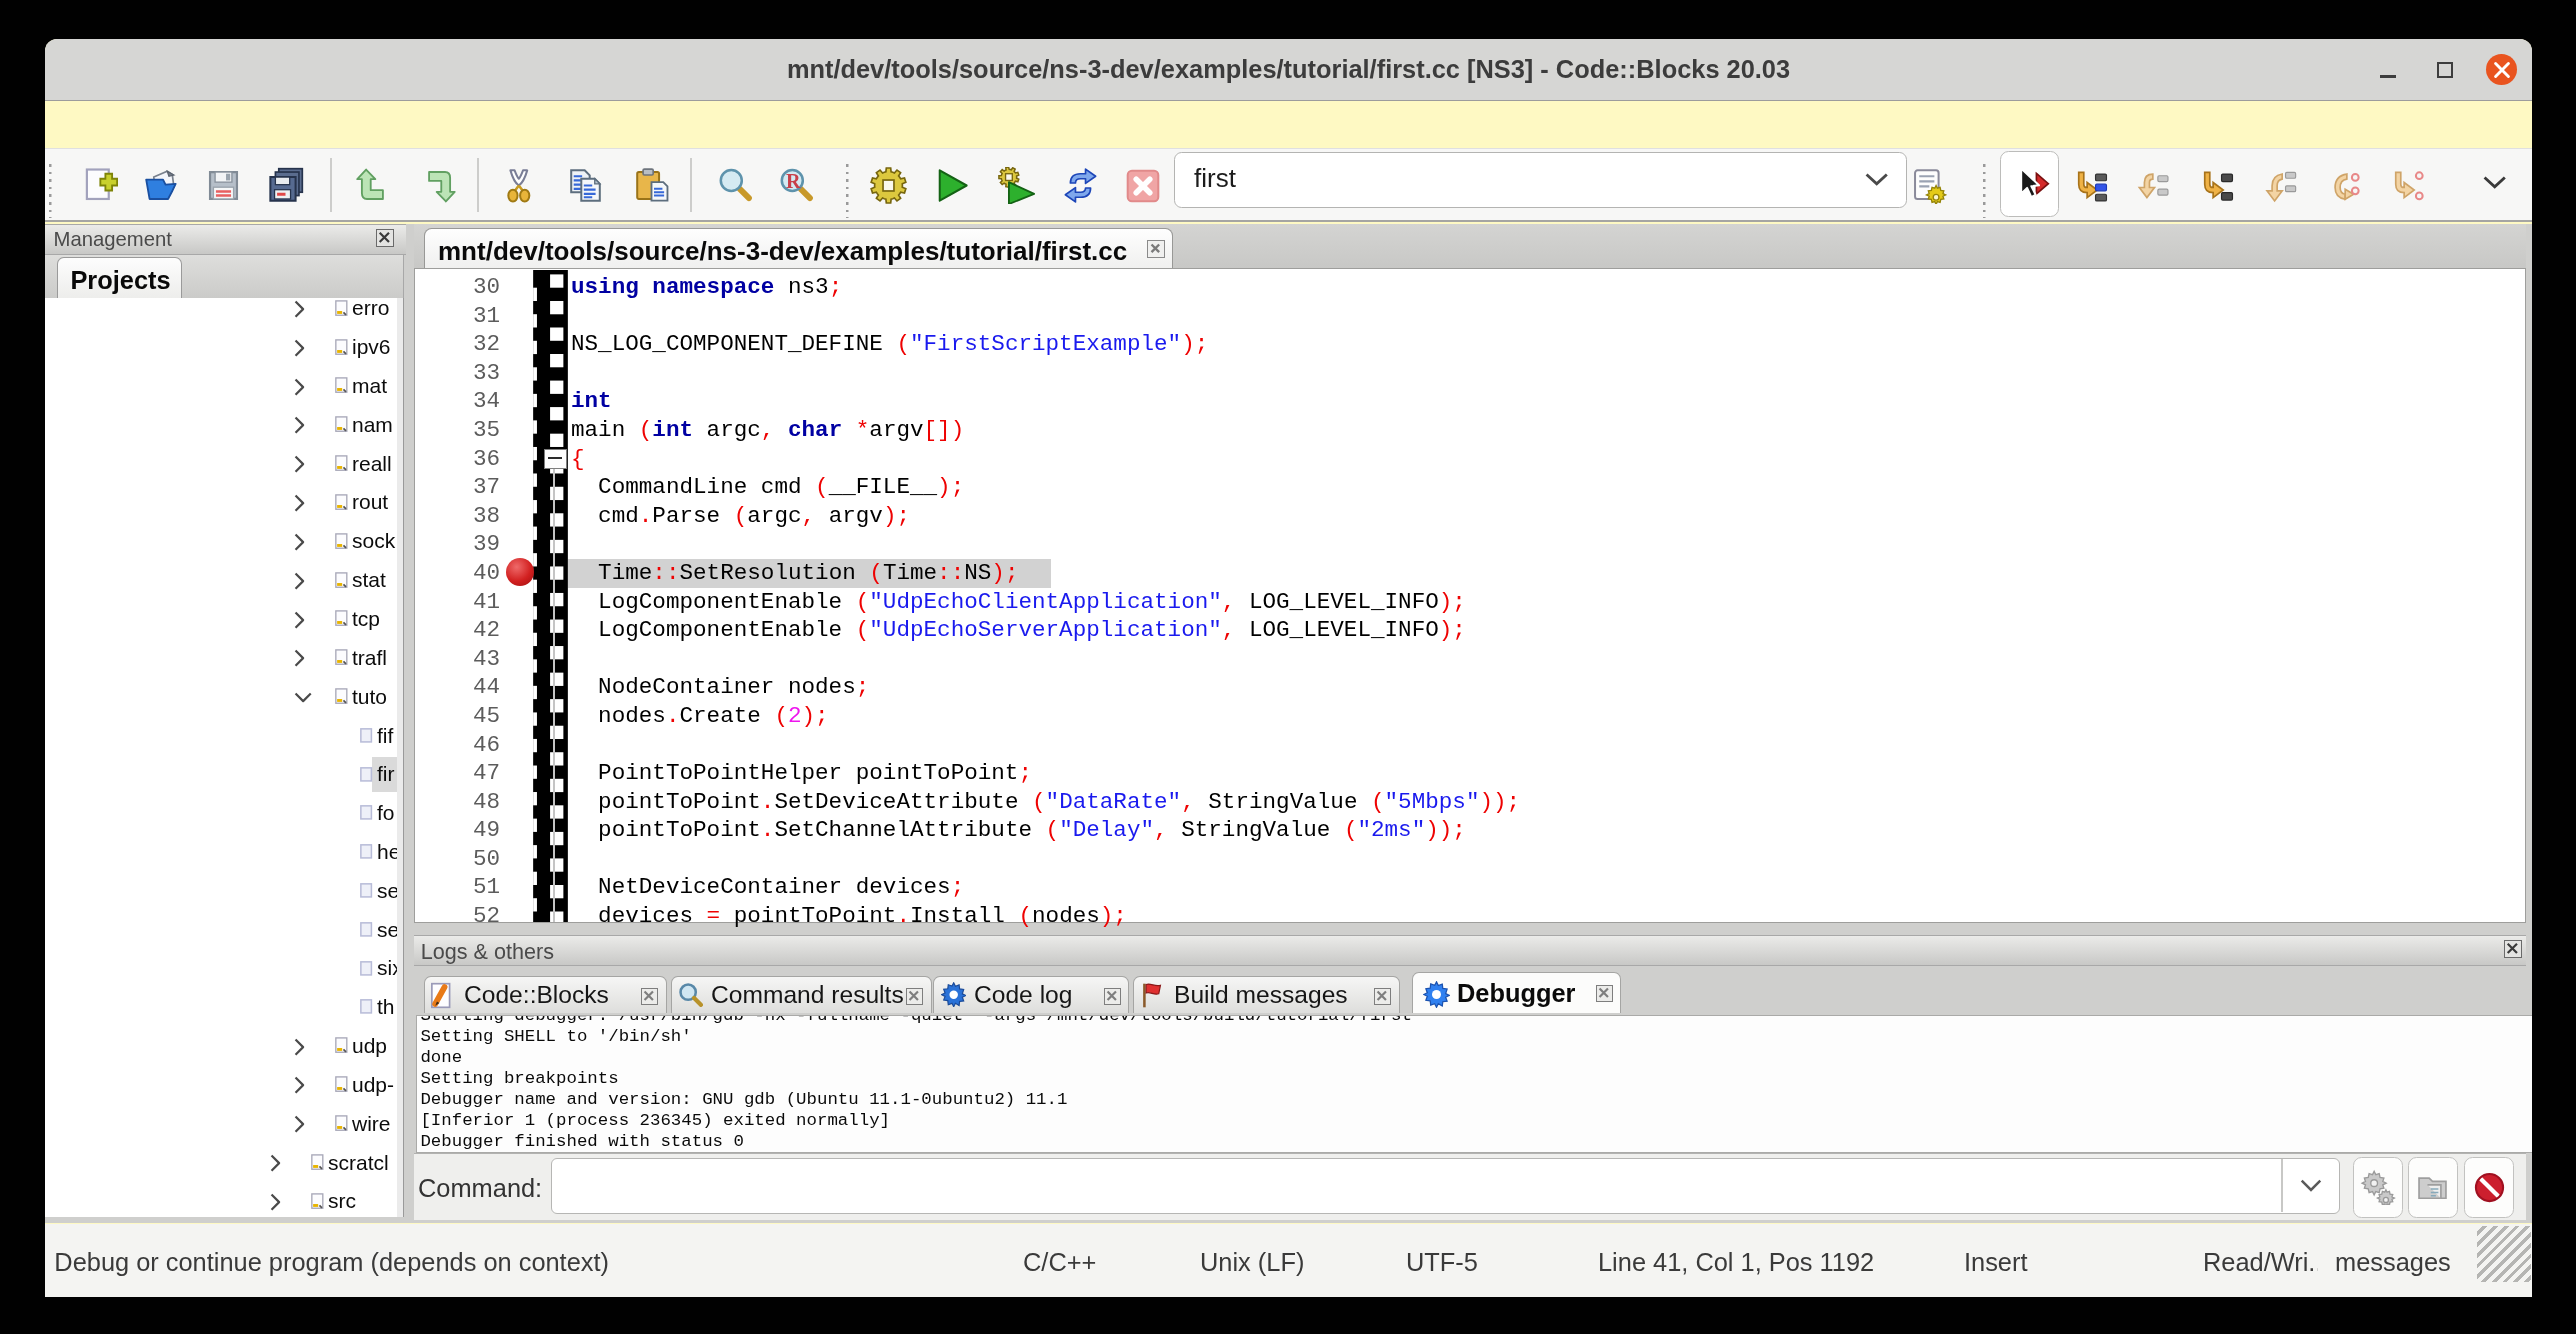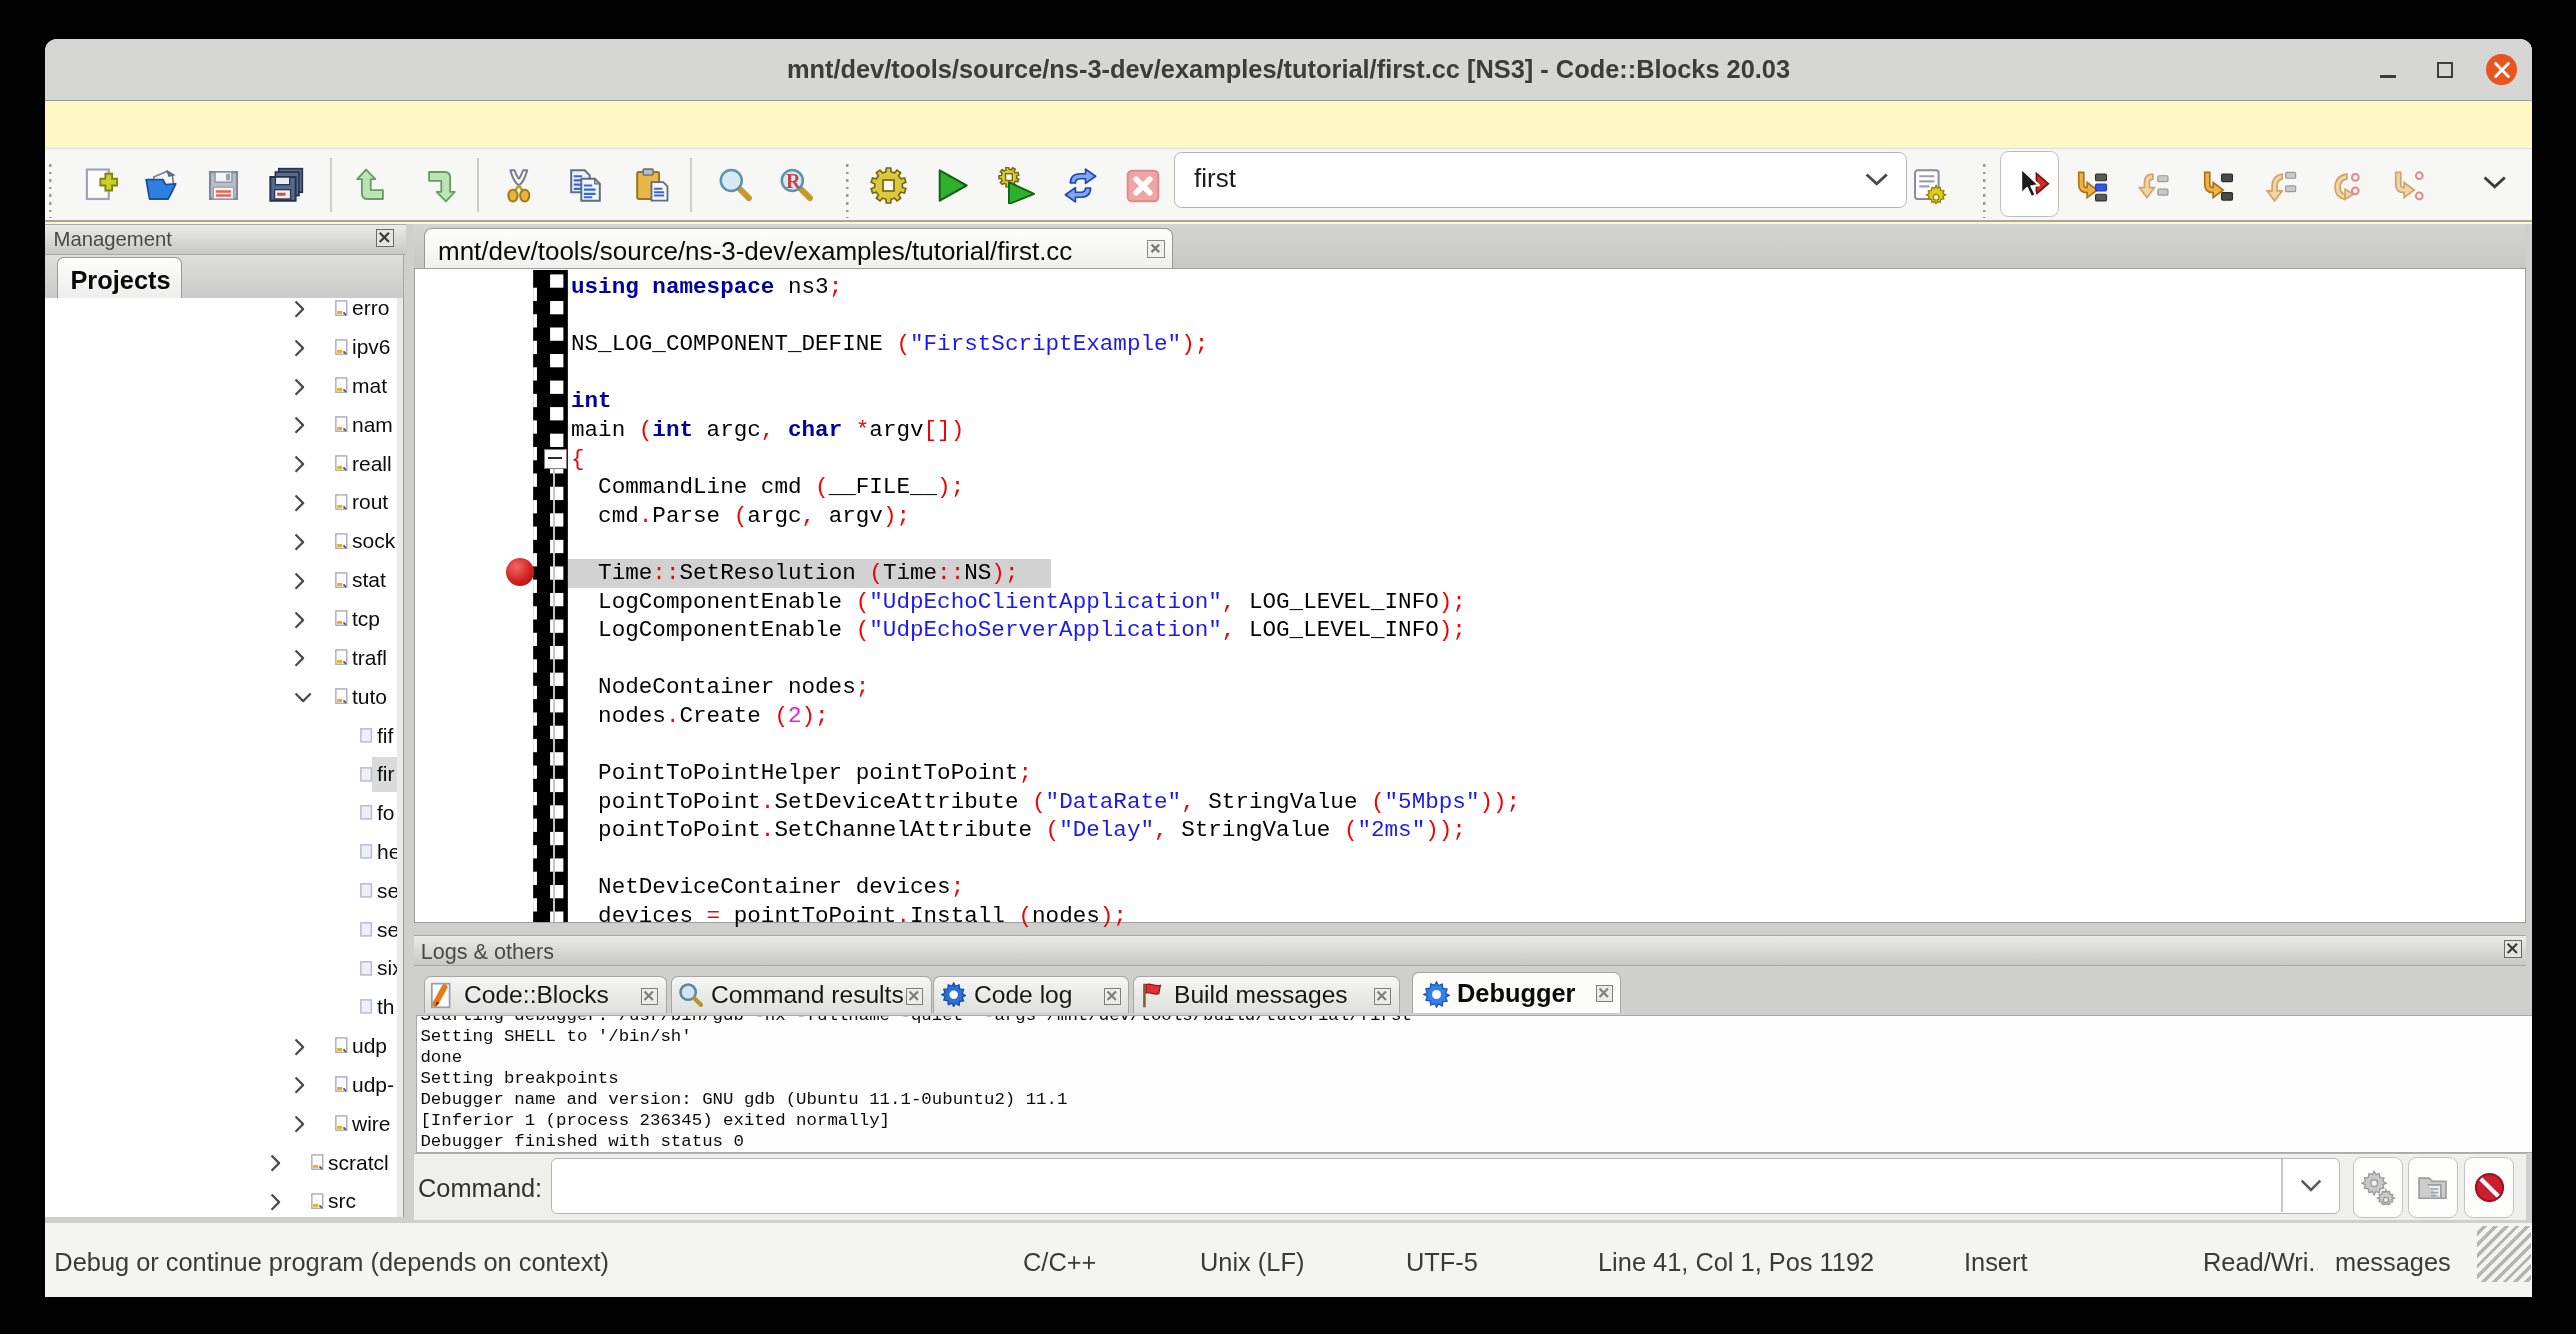--- a/index.html
+++ b/index.html
@@ -365,28 +365,51 @@
           <rect x="2.5" y="13" width="6" height="3.4" fill="#e8b400"></rect>
           <path d="M10 14.5l3 3" stroke="#555" stroke-width="2"></path>
         </svg>
   <div class="ab" style="left:283px;top:891px;font-size:21px;color:#0c0c0c;white-space:pre">src</div>
   <div class="ab" style="left:352px;top:0;width:6.8px;height:919px;background:#ebebeb"></div>
   </div>
 </div>
 
 <div class="ab" style="left:369px;top:185px;width:2112px;height:47px;background:linear-gradient(#d4d4d2,#c7c7c5)"></div>
 <div class="ab" style="left:379px;top:189px;width:749px;height:42px;background:linear-gradient(#fefefe,#efefee);border:1.7px solid #989896;border-bottom:none;border-radius:7.6px 7.6px 0 0"></div>
-<div class="ab" style="left:393px;top:197px;font-size:26px;font-weight:normal;color:#0a0a0a" id="ftabtext">mnt/dev/tools/source/ns-3-dev/examples/tutorial/first.cc</div>
+<div class="ab" style="left:393px;top:197px;font-size:26px;font-weight:bold;color:#0a0a0a" id="ftabtext">mnt/dev/tools/source/ns-3-dev/examples/tutorial/first.cc</div>
 <div class="xbox" style="left:1102px;top:201px;border-color:#8a8a8a;background:#f0f0ef">
       <svg width="12.7" height="12.7" viewBox="0 0 15 15">
         <path d="M3 3 L12 12 M12 3 L3 12" stroke="#7a7a7a" stroke-width="2.8"></path>
       </svg>
     </div>
 <div class="ab" style="left:369px;top:229px;width:2112px;height:655px;background:#fff;border:1.7px solid #9e9e9c"></div>
 <div class="ab" style="left:523px;top:520px;width:483px;height:28.5px;background:#d2d2d2"></div>
+<div class="ab" style="left:401px;top:234px;width:54px;text-align:right;font-family:'Liberation Mono',monospace;font-size:22.6px;line-height:28.6px;color:#5c5c5c;white-space:pre" id="gut">30
+31
+32
+33
+34
+35
+36
+37
+38
+39
+40
+41
+42
+43
+44
+45
+46
+47
+48
+49
+50
+51
+52</div>
 <svg class="ab" style="left:488px;top:231px" width="35" height="652" viewBox="0 0 41 770">
       <rect width="41" height="770" fill="#000"></rect>
       <rect x="20" y="5.2" width="15.7" height="15.7" fill="#fff"></rect>
       <rect x="0" y="20.9" width="4.5" height="15.7" fill="#fff"></rect>
       <rect x="20" y="36.6" width="15.7" height="15.7" fill="#fff"></rect>
       <rect x="0" y="52.2" width="4.5" height="15.7" fill="#fff"></rect>
       <rect x="20" y="67.9" width="15.7" height="15.7" fill="#fff"></rect>
       <rect x="0" y="83.6" width="4.5" height="15.7" fill="#fff"></rect>
       <rect x="20" y="99.2" width="15.7" height="15.7" fill="#fff"></rect>
       <rect x="0" y="114.9" width="4.5" height="15.7" fill="#fff"></rect>

